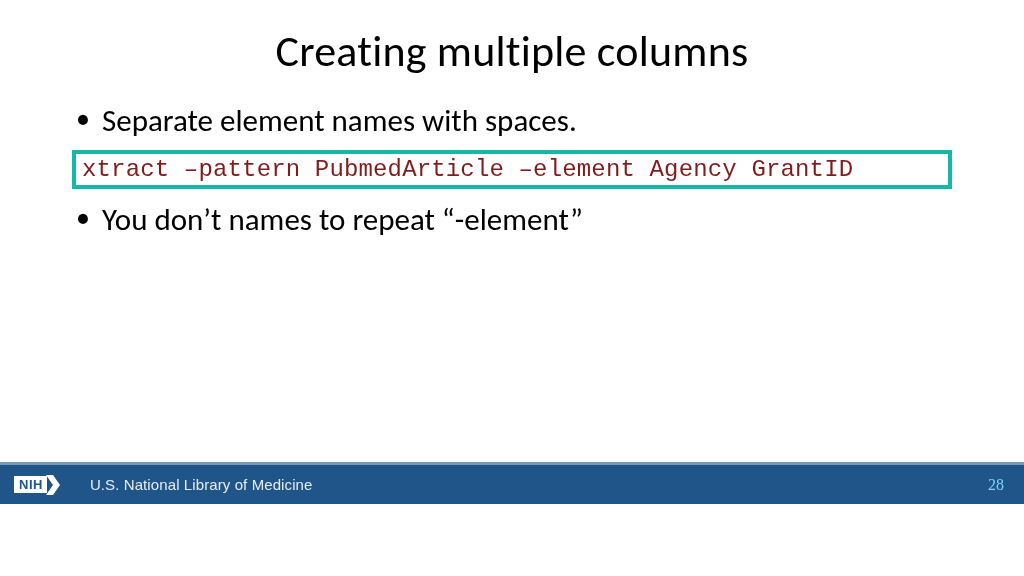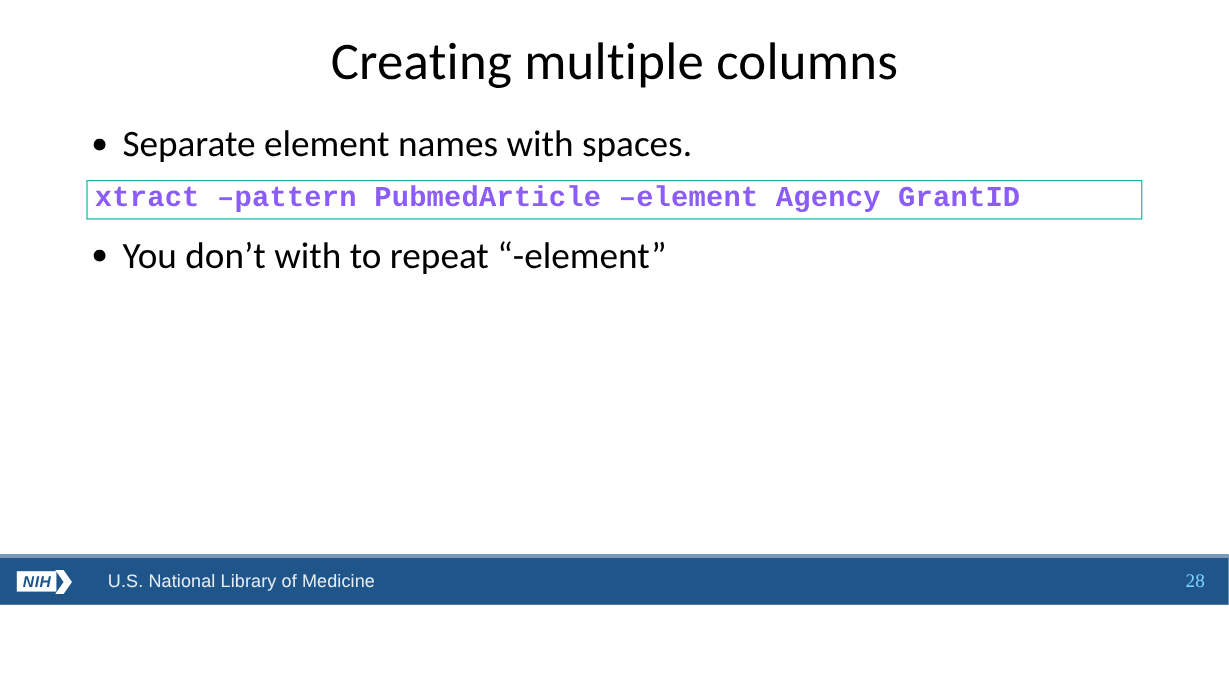--- a/index.html
+++ b/index.html
@@ -3,43 +3,43 @@
 <meta charset="utf-8">
 <style>
   * { margin: 0; padding: 0; box-sizing: border-box; }
   html, body { width: 1024px; height: 576px; overflow: hidden; font-family: Calibri, "Segoe UI", Arial, sans-serif; background: #fff; }
   .slide { position: relative; width: 1024px; height: 504px; background: #fff; }
   .title { font-size: 44px; font-weight: 400; color: #000; text-align: center; padding-top: 24px; letter-spacing: 0.2px; }
   .body { padding: 22px 72px 0 72px; }
   ul.bullets { list-style: none; }
   ul.bullets > li { font-size: 31px; color: #000; position: relative; padding-left: 30px; line-height: 1.35; margin-bottom: 8px; }
   ul.bullets > li::before { content: "•"; position: absolute; left: 4px; top: 0; color: #000; font-size: 28px; }
-  .code-box { border: 1px solid #14b8a6; padding: 2px 6px; margin: 6px 0 10px 0; font-family: Consolas, "Courier New", monospace; font-size: 24px; color: #8b5cf6; white-space: nowrap; overflow: hidden; letter-spacing: 0.15px; font-weight: bold; }
+  .code-box { border: 4px solid #14b8a6; padding: 2px 6px; margin: 6px 0 10px 0; font-family: Consolas, "Courier New", monospace; font-size: 24px; color: #7f1d1d; white-space: nowrap; overflow: hidden; letter-spacing: 0.15px; }
   .footer { position: absolute; left: 0; bottom: 0; width: 100%; height: 42px; background: #20558a; border-top: 3px solid #7a99b8; display: flex; align-items: center; padding: 0 20px 0 14px; }
   .footer .brand { display: flex; align-items: center; gap: 2px; }
-  .nih-logo { display: flex; align-items: center; font-style: italic; }
+  .nih-logo { display: flex; align-items: center; }
   .nih-box { background: #fff; color: #20558a; font-weight: 700; font-size: 13px; padding: 1px 4px 1px 5px; letter-spacing: 0.5px; font-family: Arial, sans-serif; }
   .nih-chevron { margin-left: -1px; }
   .lib-name { color: #e6edf4; font-size: 15px; margin-left: 28px; font-family: "Segoe UI", Arial, sans-serif; letter-spacing: 0.1px; }
   .page-num { margin-left: auto; color: #7dd3fc; font-size: 16px; font-family: Liberation Serif, serif; }
 </style>
 </head>
 <body>
 
 <div class="slide">
 
   <h1 class="title">Creating multiple columns</h1>
 
   <div class="body">
     <ul class="bullets">
       <li>Separate element names with spaces.</li>
     </ul>
     <div class="code-box">xtract –pattern PubmedArticle –element Agency GrantID</div>
     <ul class="bullets">
-      <li>You don’t with to repeat “-element”</li>
+      <li>You don’t names to repeat “-element”</li>
     </ul>
   </div>
 
   <div class="footer">
     <div class="brand">
       <span class="nih-logo">
         <span class="nih-box">NIH</span>
         <svg class="nih-chevron" width="14" height="20" viewBox="0 0 14 20">
           <path d="M0,0 L7,0 L14,10 L7,20 L0,20 L7,10 Z" fill="#fff"></path>
         </svg>

